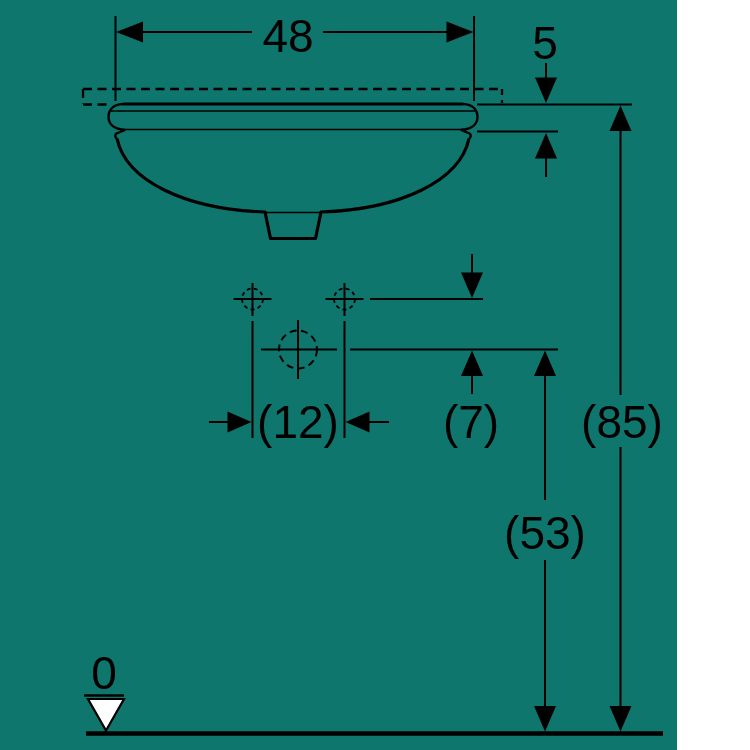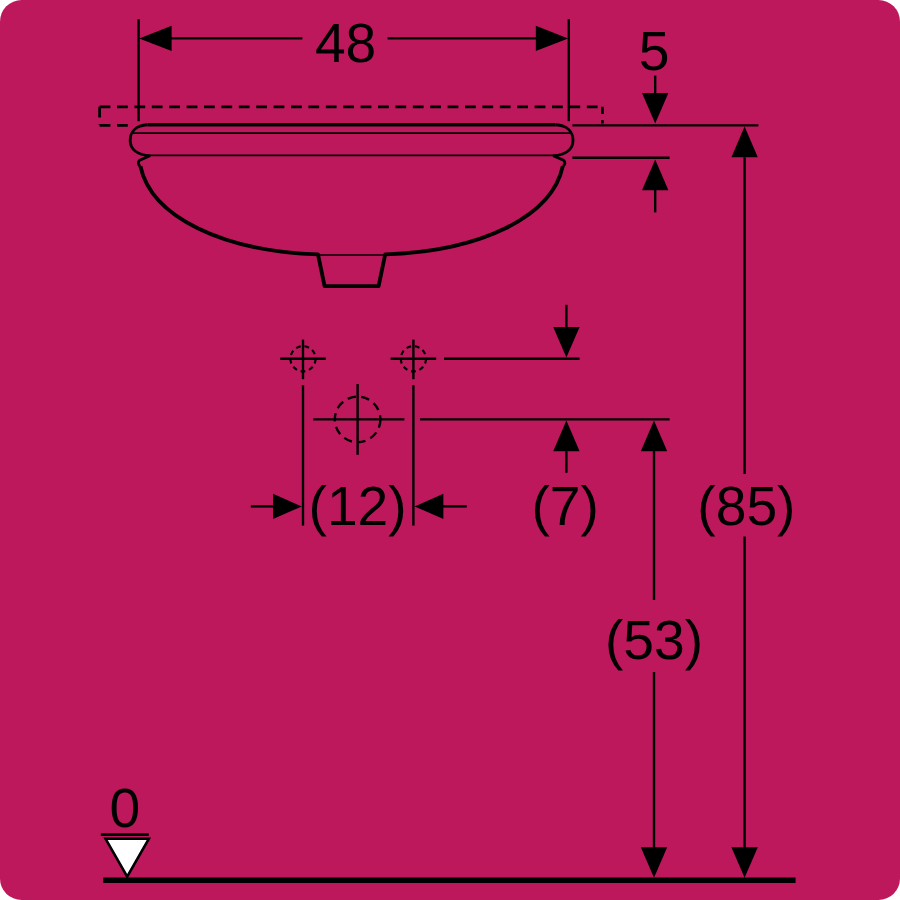--- a/index.html
+++ b/index.html
@@ -2,25 +2,24 @@
 <html><head>
 <meta charset="utf-8">
 <style>
   html, body {
     margin: 0;
     padding: 0;
     background: #ffffff;
   }
   .canvas {
     position: relative;
-    width: 750px;
+    width: 677px;
     height: 750px;
-    background: #be185d;
+    background: #0f766e;
     overflow: hidden;
-    border-radius: 18px;
   }
   svg {
     display: block;
   }
   .dim-text {
     font-family: "Liberation Sans", "DejaVu Sans", sans-serif;
     font-size: 46px;
     font-weight: 400;
     fill: #000000;
   }

